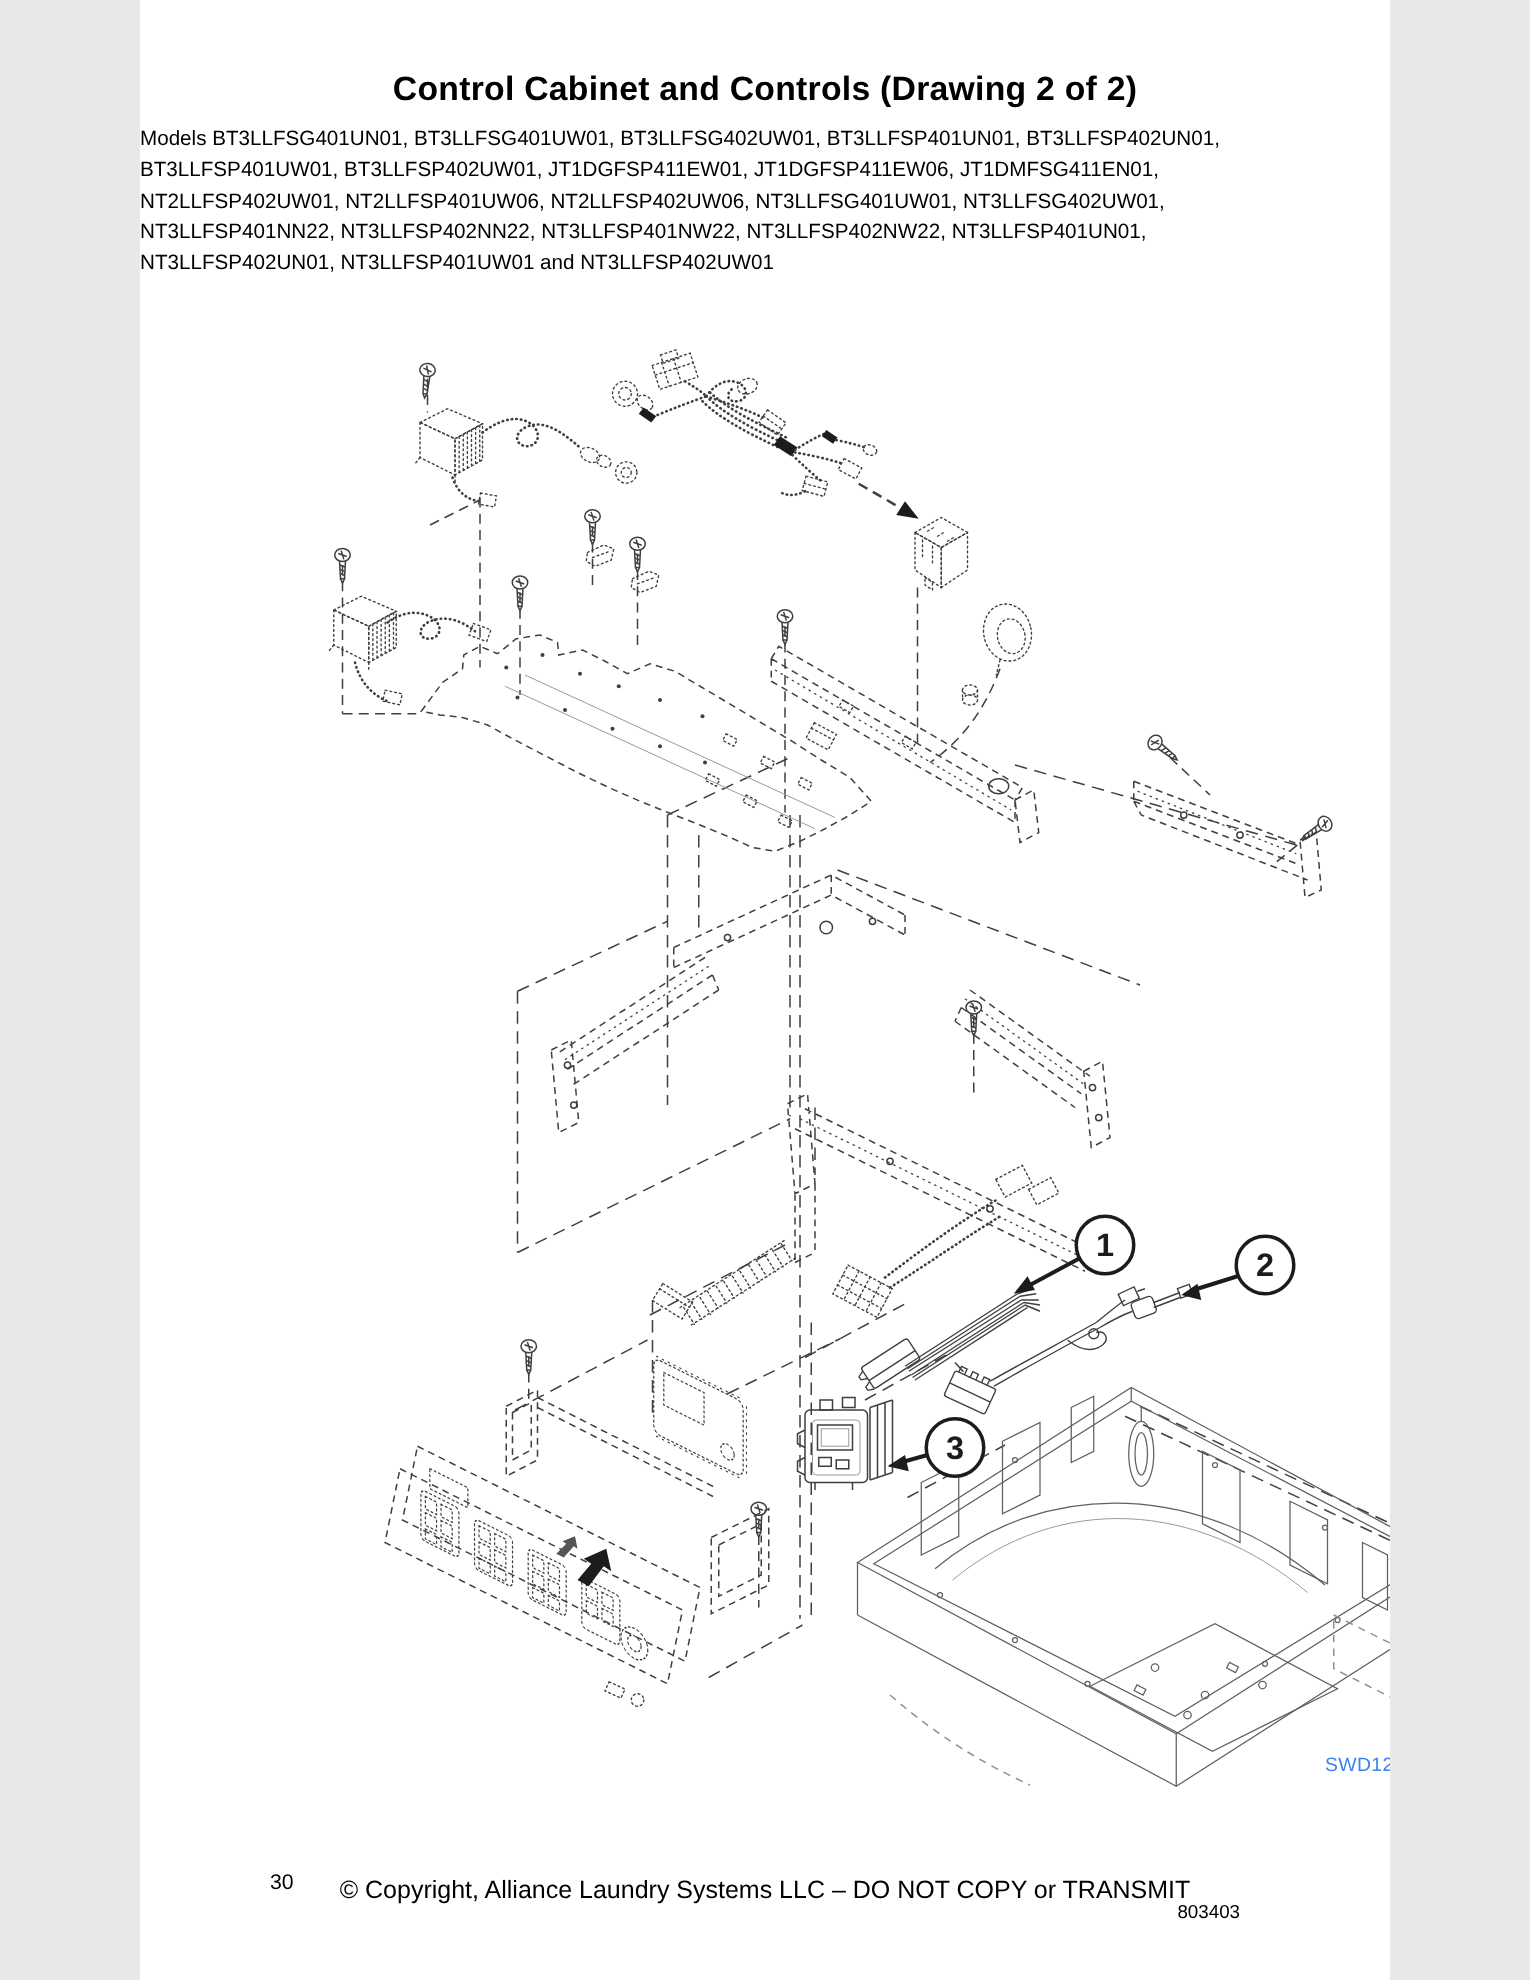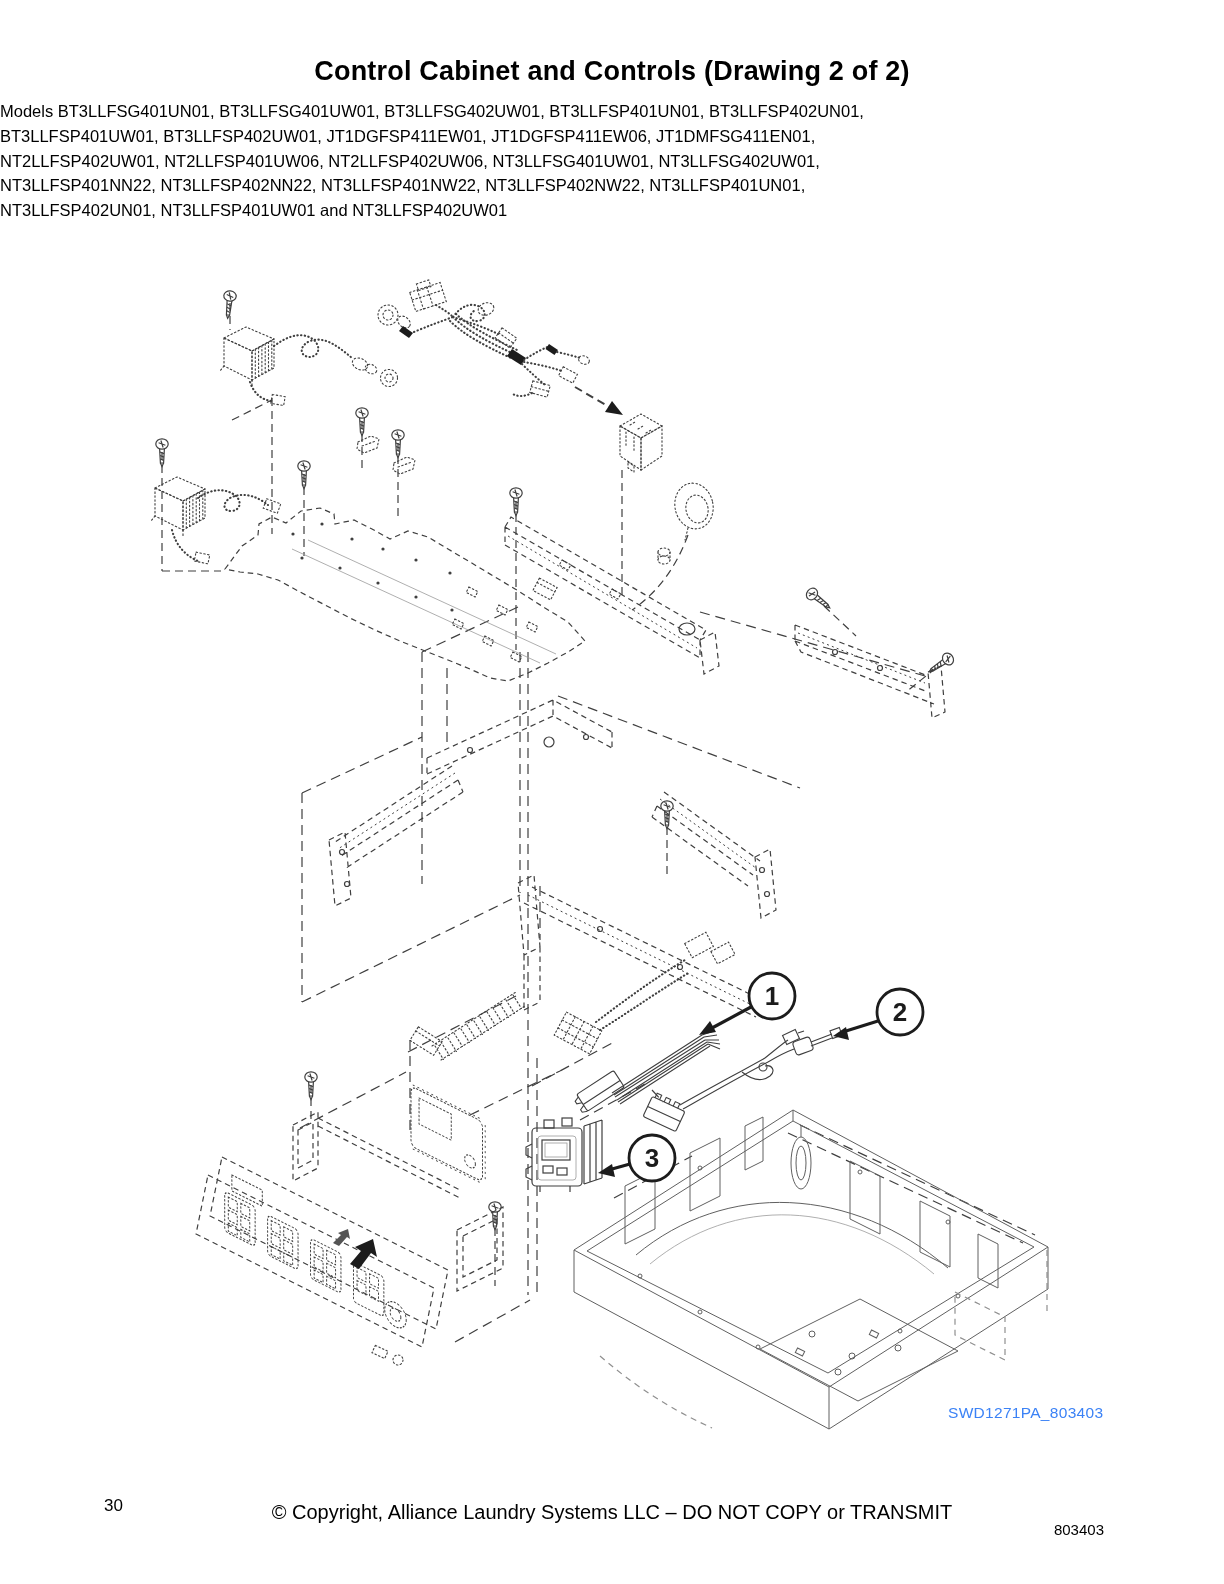--- a/index.html
+++ b/index.html
@@ -1,17 +1,17 @@
 <!DOCTYPE html>
 <html><head>
 <meta charset="utf-8">
 <style>
   html,body { margin:0; padding:0; background:#e8e8e8; }
   .page {
-    position:relative; width:1224px; height:1584px; margin:0 auto;
+    position:relative; width:1000px; height:1584px; margin:0 auto;
     background:#ffffff; overflow:hidden;
     font-family:"Liberation Sans", sans-serif; color:#000;
   }
   .title {
     position:absolute; top:56px; left:0; width:100%;
     text-align:center; font-size:27px; font-weight:bold; letter-spacing:.2px;
   }
   .models {
     position:absolute; top:99px; left:0; width:100%;
     font-size:16.5px; line-height:24.8px; white-space:nowrap;

